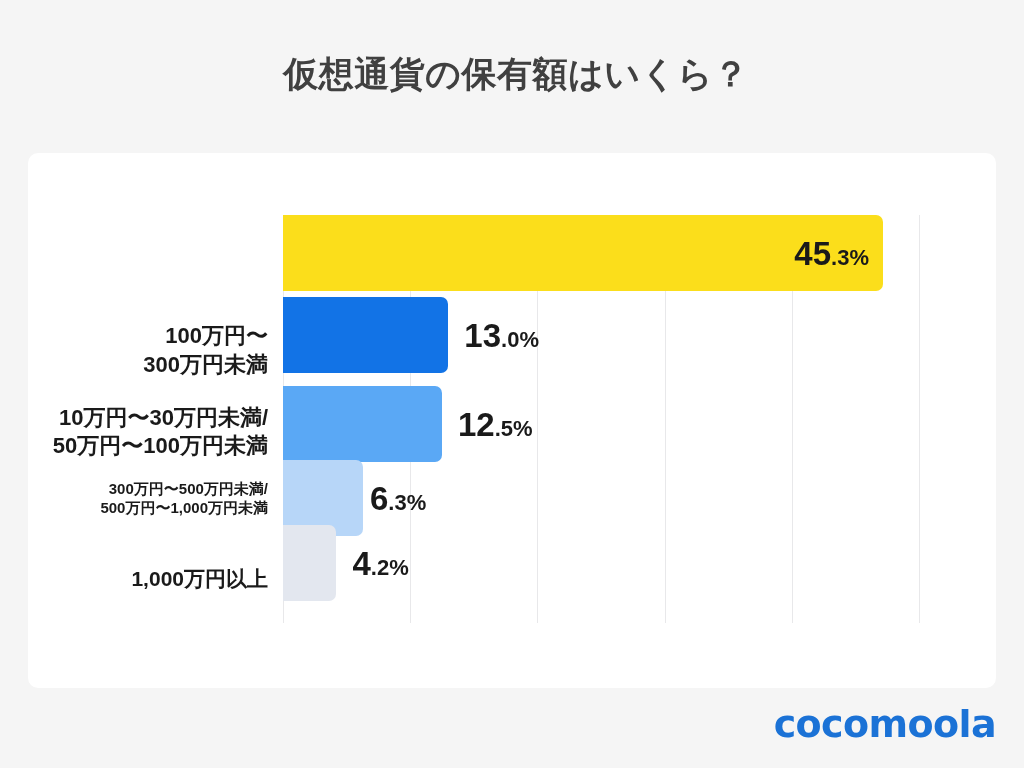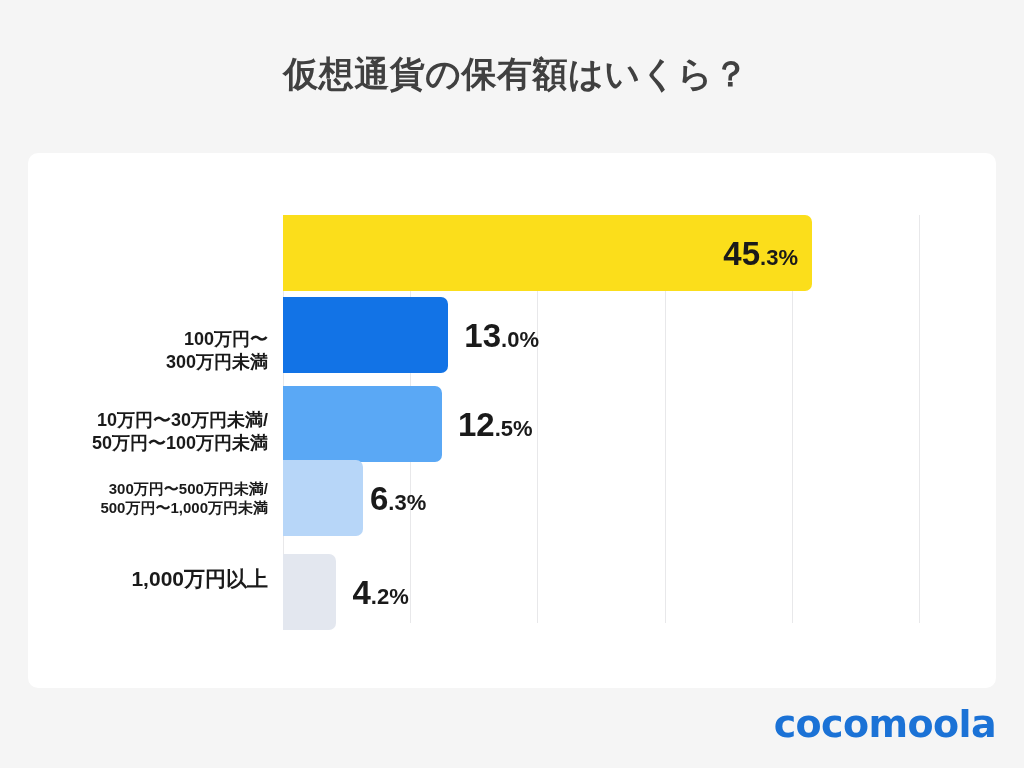--- a/index.html
+++ b/index.html
@@ -98,21 +98,21 @@
   .cat-label {
     position: absolute;
     right: 0;
     text-align: right;
     color: #1a1a1a;
     font-weight: bold;
     line-height: 1.28;
     white-space: pre-line;
   }
   .cat-label.size-lg { font-size: 21px; }
-  .cat-label.size-md { font-size: 18px; margin-top: 32px; }
+  .cat-label.size-md { font-size: 22px; margin-top: 32px; }
   .cat-label.size-sm { font-size: 15px; }
 
   #cat-labels {
     position: absolute;
     left: 28px;
     top: 215px;
     width: 240px;   
     height: 408px;
   }
   .cat-slot {
@@ -146,37 +146,37 @@
 
   <div id="chart-card">
     <div id="plot-area">
         <div class="gridline" style="left: 0px;"></div>
         <div class="gridline" style="left: 127.2px;"></div>
         <div class="gridline" style="left: 254.4px;"></div>
         <div class="gridline" style="left: 381.6px;"></div>
         <div class="gridline" style="left: 508.8px;"></div>
         <div class="gridline" style="left: 636px;"></div>
         <div class="bar-row" style="top: 0px;">
-          <div class="bar" style="width: 529px; background: rgb(251, 222, 27);">
+          <div class="bar" style="width: 600px; background: rgb(251, 222, 27);">
             <div class="bar-value inside" style="right: 14px;"><span class="int">45</span><span class="frac">.3%</span></div>
           </div>
         </div>
         <div class="bar-row" style="top: 81.6px;">
           <div class="bar" style="width: 165.36px; background: rgb(18, 115, 230);"></div>
           <div class="bar-value outside" style="left: 181.36px;"><span class="int">13</span><span class="frac">.0%</span></div>
         </div>
         <div class="bar-row" style="top: 171px;">
           <div class="bar" style="width: 159px; background: rgb(90, 168, 245);"></div>
           <div class="bar-value outside" style="left: 175px;"><span class="int">12</span><span class="frac">.5%</span></div>
         </div>
         <div class="bar-row" style="top: 244.8px;">
           <div class="bar" style="width: 80.136px; background: rgb(183, 214, 248);"></div>
           <div class="bar-value outside" style="left: 87px;"><span class="int">6</span><span class="frac">.3%</span></div>
         </div>
-        <div class="bar-row" style="top: 339px;">
+        <div class="bar-row" style="top: 310px;">
           <div class="bar" style="width: 53.424px; background: rgb(227, 231, 239);"></div>
           <div class="bar-value outside" style="left: 69.424px;"><span class="int">4</span><span class="frac">.2%</span></div>
         </div>
       </div>
   </div>
 
   <div id="cat-labels">
       <div class="cat-slot" style="top: 81.6px;">
         <div class="cat-label size-md">100万円〜
 300万円未満</div>

